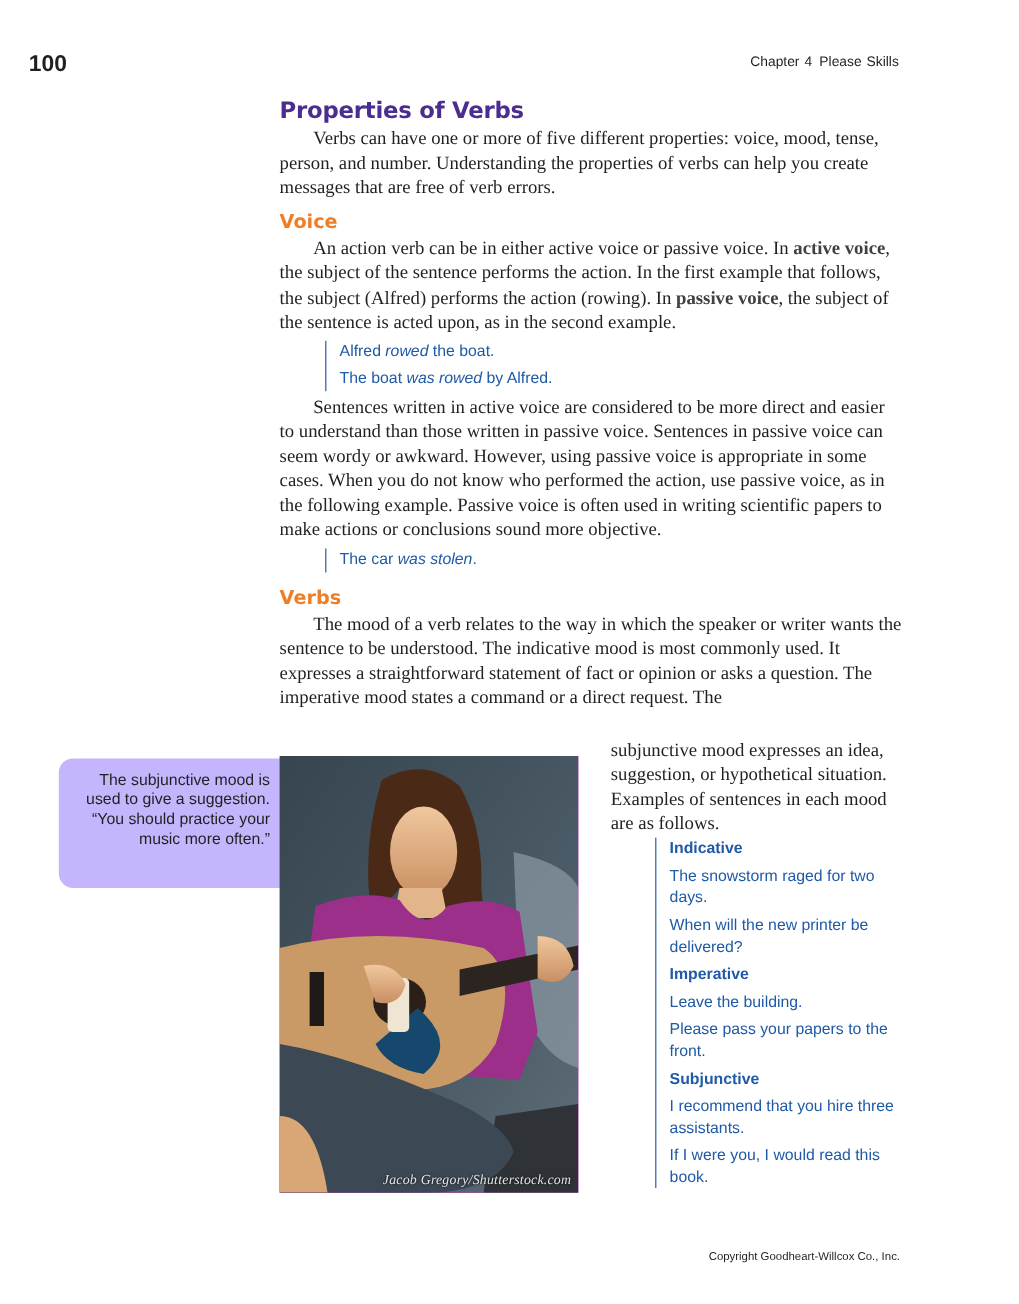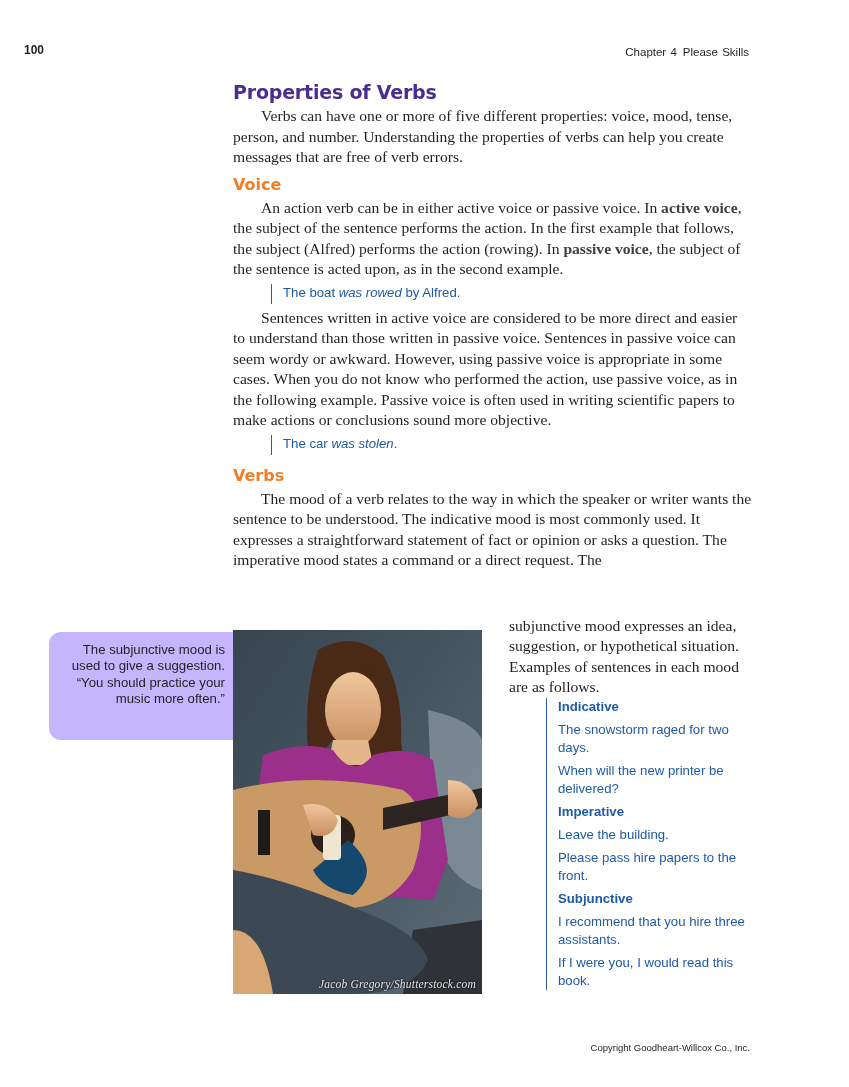--- a/index.html
+++ b/index.html
@@ -1,19 +1,19 @@
 <!DOCTYPE html>
 <html><head>
   <meta charset="utf-8">
   <style>
     html, body { margin: 0; padding: 0; background: #ffffff; }
     body { width: 849px; height: 1087px; position: relative; overflow: hidden; }
     .page { position: absolute; left: 0; top: 0; width: 849px; height: 1087px; }
 
-    .page-number { position: absolute; left: 24px; top: 43px; font-family: "Liberation Sans", sans-serif; font-weight: bold; font-size: 12px; color: #231f20; }
+    .page-number { position: absolute; left: 24px; top: 43px; font-family: "Liberation Sans", sans-serif; font-weight: bold; font-size: 19px; color: #231f20; }
     .running-head { position: absolute; right: 100px; top: 46px; font-family: "Liberation Sans", sans-serif; font-size: 11.5px; color: #231f20; word-spacing: 1px; }
     .running-head .sep { display: inline-block; width: 6px; }
 
     .main { position: absolute; left: 233px; top: 78px; width: 520px; font-family: "Liberation Serif", serif; font-size: 15.6px; line-height: 20.5px; color: #231f20; }
     h1.title { margin: 0; font-family: "DejaVu Sans", sans-serif; font-weight: bold; font-size: 19px; line-height: 28px; color: #4a2d8f; letter-spacing: -0.2px; }
     h2.section { margin: 6px 0 2px 0; font-family: "DejaVu Sans", sans-serif; font-weight: bold; font-size: 16px; line-height: 22px; color: #f07e26; }
     p.body { margin: 0; text-indent: 28px; }
     .term { color: #404040; font-weight: bold; }
 
     .examples { margin: 4px 0 4px 38px; border-left: 1.5px solid #2a5ba8; padding-left: 11px; font-family: "Liberation Sans", sans-serif; font-size: 13.2px; line-height: 16px; color: #1f5aa6; }
@@ -46,20 +46,21 @@
   </div>
 
   <div class="main">
     <h1 class="title">Properties of Verbs</h1>
     <p class="body">Verbs can have one or more of five different properties: voice, mood, tense, person, and number. Understanding the properties of verbs can help you create messages that are free of verb errors.</p>
 
     <h2 class="section">Voice</h2>
     <p class="body"><span>An action verb can be in either active voice or passive voice. In </span><span class="term">active voice</span><span>, the subject of the sentence performs the action. In the first example that follows, the subject (Alfred) performs the action (rowing). In </span><span class="term">passive voice</span><span>, the subject of the sentence is acted upon, as in the second example.</span></p>
 
     <div class="examples">
+      <div class="ex"><span>Alfred </span><i>rowed</i><span> the boat.</span></div>
       <div class="ex"><span>The boat </span><i>was rowed</i><span> by Alfred.</span></div>
     </div>
 
     <p class="body">Sentences written in active voice are considered to be more direct and easier to understand than those written in passive voice. Sentences in passive voice can seem wordy or awkward. However, using passive voice is appropriate in some cases. When you do not know who performed the action, use passive voice, as in the following example. Passive voice is often used in writing scientific papers to make actions or conclusions sound more objective.</p>
 
     <div class="examples">
       <div class="ex"><span>The car </span><i>was stolen</i><span>.</span></div>
     </div>
 
     <h2 class="section" style="margin-top:10px;">Verbs</h2>
@@ -105,21 +106,21 @@
     </div>
 
     <div class="mood-text">subjunctive mood expresses an idea, suggestion, or hypothetical situation. Examples of sentences in each mood are as follows.</div>
 
     <div class="mood-examples">
       <div class="hd">Indicative</div>
       <div class="ex">The snowstorm raged for two days.</div>
       <div class="ex">When will the new printer be delivered?</div>
       <div class="hd">Imperative</div>
       <div class="ex">Leave the building.</div>
-      <div class="ex">Please pass hire papers to the front.</div>
+      <div class="ex">Please pass your papers to the front.</div>
       <div class="hd">Subjunctive</div>
       <div class="ex">I recommend that you hire three assistants.</div>
       <div class="ex">If I were you, I would read this book.</div>
     </div>
   </div>
 
   <div class="footer">Copyright Goodheart-Willcox Co., Inc.</div>
 </div>
 
 </body></html>

